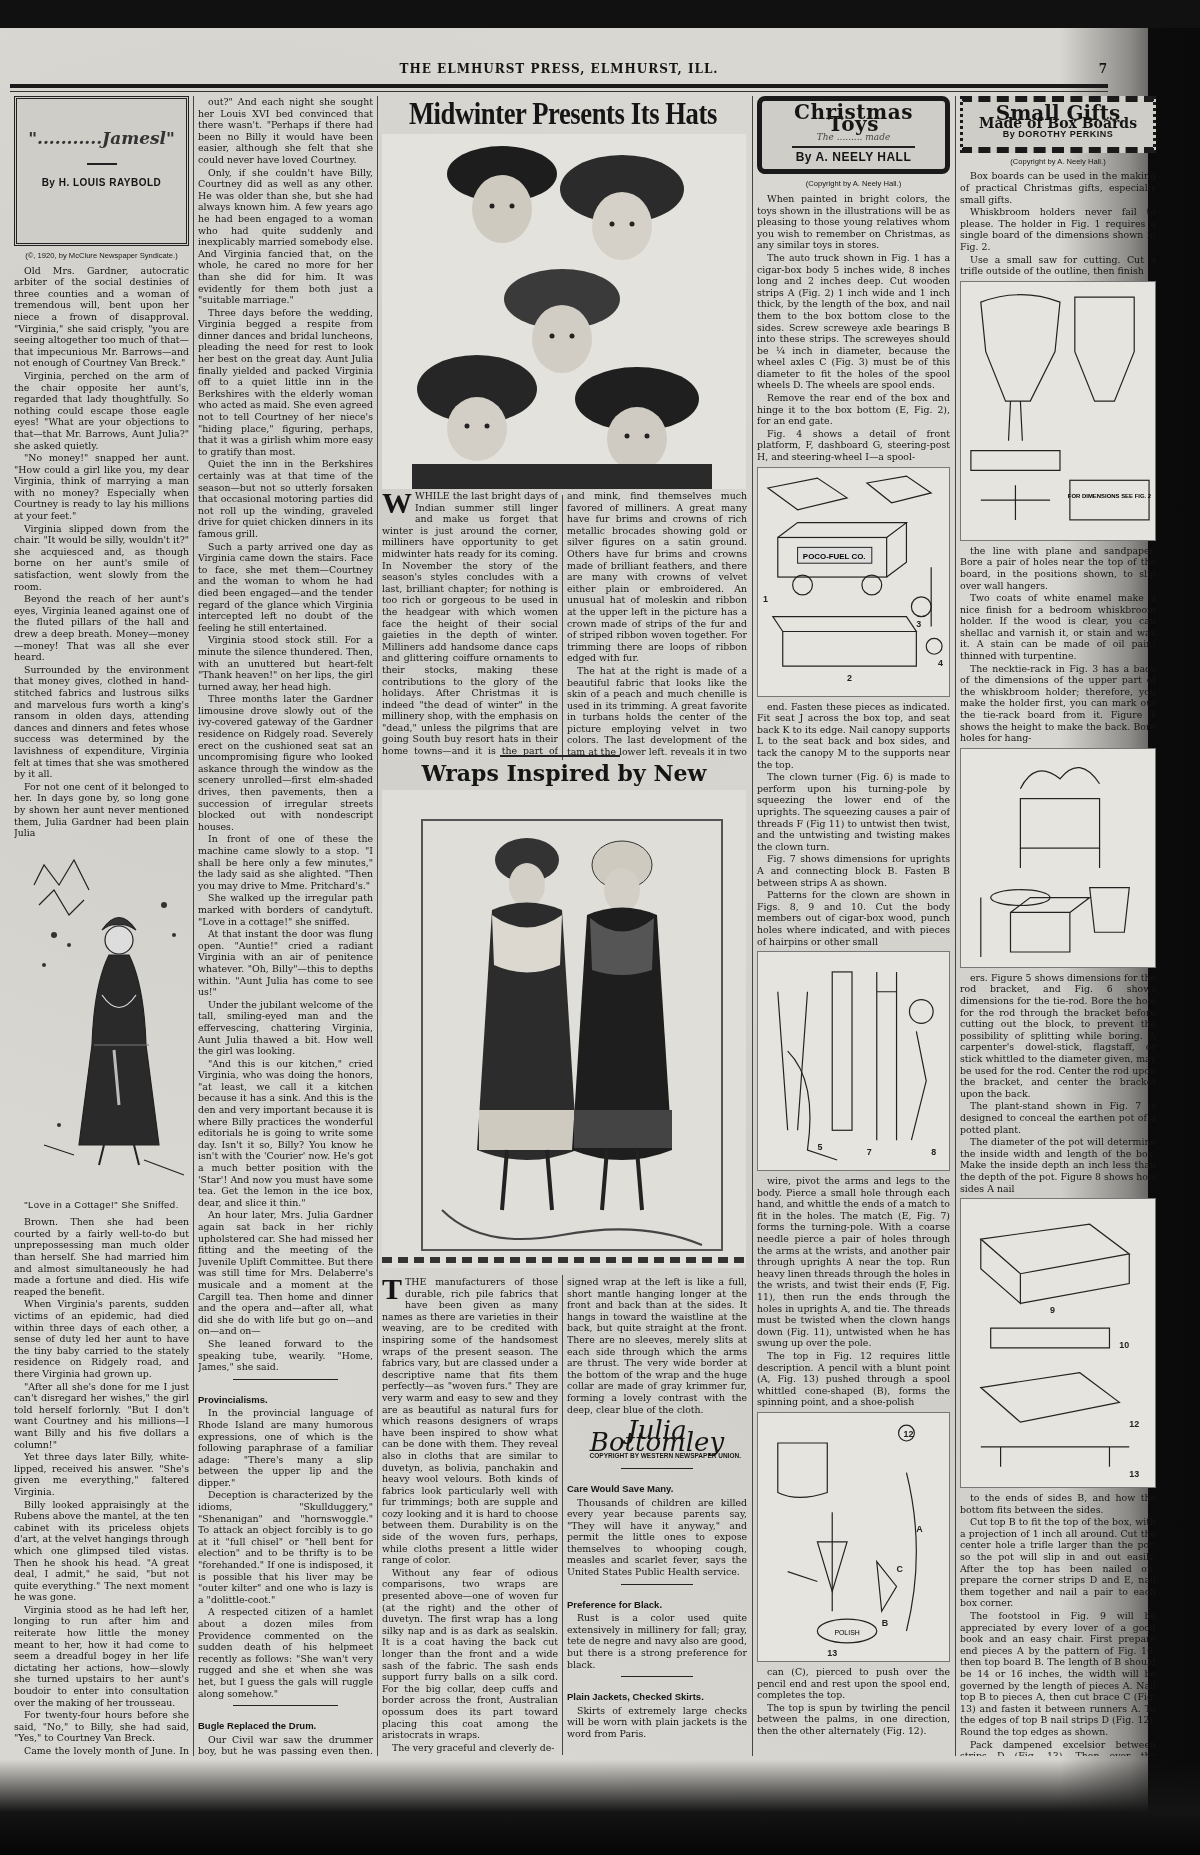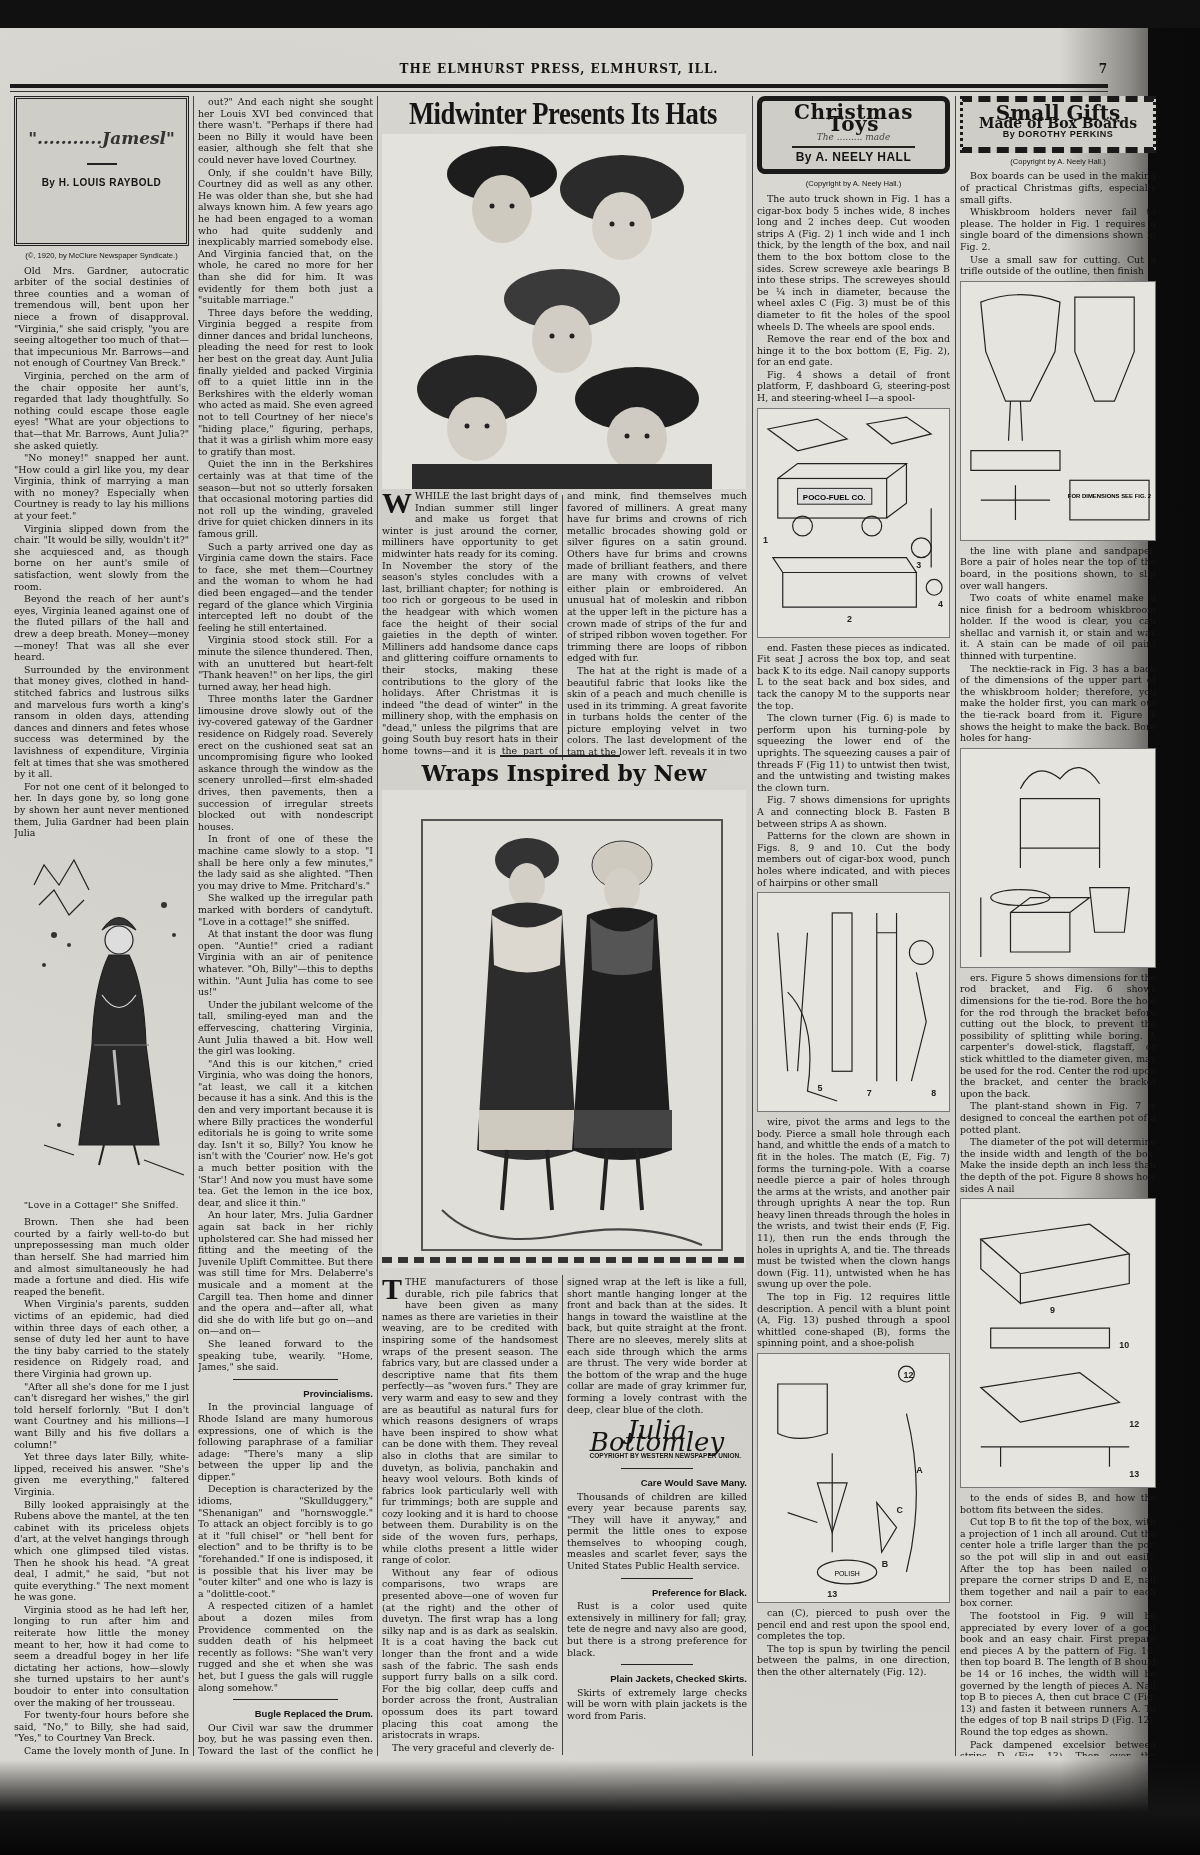--- a/index.html
+++ b/index.html
@@ -41,21 +41,21 @@
   .story-rule { width: 30px; height: 2px; background: #222; margin: 18px auto 12px; }
   .byline { font-family: "Liberation Sans", sans-serif; font-weight: bold; font-size: 10px; letter-spacing: 0.5px; }
   .copyright { font-size: 7.6px; text-align: center; margin: 2px 0 3px; font-family: "Liberation Sans", sans-serif; }
 
   .illus {
     background: #d2d0ca; border: 1px solid #777; position: relative; overflow: hidden;
   }
   .illus svg { width: 100%; height: 100%; display: block; }
   .caption { font-family: "Liberation Sans", sans-serif; font-size: 9.5px; text-align: center; margin: 4px 0 6px; letter-spacing: 0.5px; }
 
-  .subhead { font-family: "Liberation Sans", sans-serif; font-weight: bold; font-size: 9.5px; text-align: right; margin: 8px 0 2px; }
+  .subhead { font-family: "Liberation Sans", sans-serif; font-weight: bold; font-size: 9.5px; text-align: left; margin: 14px 0 2px; }
   .short-rule { width: 60%; height: 1px; background: #222; margin: 6px auto; }
 
   .hat-headline {
     position: absolute; left: 378px; top: 96px; width: 370px; height: 36px;
     font-family: "Liberation Serif", serif; font-weight: bold; font-size: 31px; line-height: 36px;
     text-align: center; letter-spacing: -0.5px; transform: scaleX(0.86); transform-origin: left top; width: 430px;
   }
   .wraps-headline {
     position: absolute; left: 380px; top: 760px; width: 368px;
     font-family: "DejaVu Serif", serif; font-weight: bold; font-size: 22px; line-height: 26px; text-align: center;
@@ -252,20 +252,21 @@
   <p>Skirts of extremely large checks will be worn with plain jackets is the word from Paris.</p>
 </div>
 
 <div class="col" style="left:757px; width:193px; height:1660px;">
   <div class="blackletter-box">
     <div class="blackletter">Christmas Toys</div>
     <div class="blackletter-sub">The ......... made</div>
     <div class="byline" style="font-size:12px;">By A. NEELY HALL</div>
   </div>
   <div class="copyright">(Copyright by A. Neely Hall.)</div>
+  <p>When painted in bright colors, the toys shown in the illustrations will be as pleasing to those young relatives whom you wish to remember on Christmas, as any similar toys in stores.</p>
   <p>The auto truck shown in Fig. 1 has a cigar-box body 5 inches wide, 8 inches long and 2 inches deep. Cut wooden strips A (Fig. 2) 1 inch wide and 1 inch thick, by the length of the box, and nail them to the box bottom close to the sides. Screw screweye axle bearings B into these strips. The screweyes should be ¼ inch in diameter, because the wheel axles C (Fig. 3) must be of this diameter to fit the holes of the spool wheels D. The wheels are spool ends.</p>
   <p>Remove the rear end of the box and hinge it to the box bottom (E, Fig. 2), for an end gate.</p>
   <p>Fig. 4 shows a detail of front platform, F, dashboard G, steering-post H, and steering-wheel I—a spool-</p>
   <div class="illus" style="height:230px; margin:4px 0; background:#e6e4de;">
     <svg viewBox="0 0 193 230">
       <g fill="none" stroke="#222" stroke-width="1.2">
         <path d="M10 20 L60 10 L90 30 L40 42 Z"></path>
         <path d="M110 15 L150 8 L175 25 L135 35 Z"></path>
         <rect x="20" y="70" width="110" height="40"></rect>
         <path d="M20 70 L40 55 L150 55 L130 70 M150 55 L150 95 L130 110"></path>

